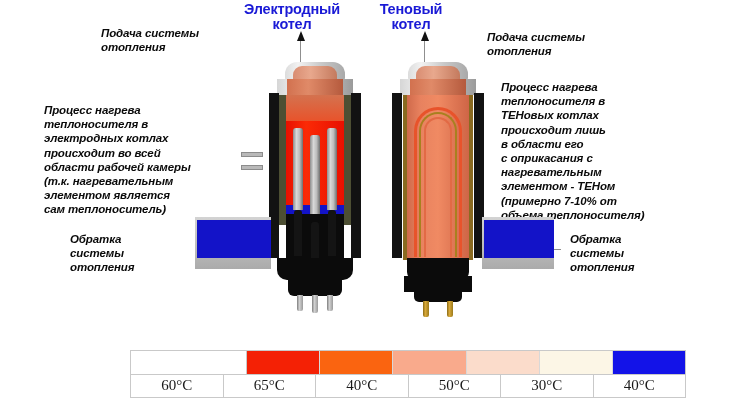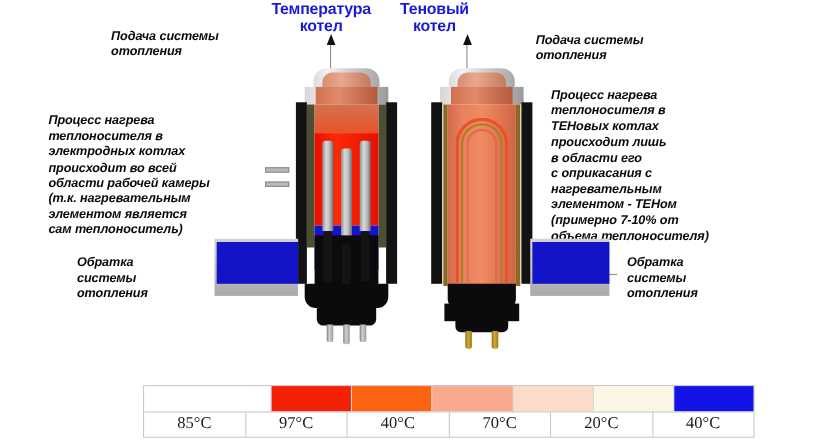--- a/index.html
+++ b/index.html
@@ -17,21 +17,21 @@
     position:absolute;
     color:#1a1ad6;
     font-weight:bold;
     font-size:14.5px;
     line-height:15px;
     text-align:center;
     letter-spacing:-0.2px;
     white-space:pre-line;
   }
   #title-electrode{left:236px;top:2px;width:112px;}
-  #title-ten{left:352px;top:2px;width:86px;text-align:center;}
+  #title-ten{left:368px;top:2px;width:86px;text-align:center;}
 
   
   .note{
     position:absolute;
     color:#0a0a0a;
     font-weight:bold;
     font-style:italic;
     font-size:11.5px;
     line-height:14.2px;
     white-space:pre-line;
@@ -151,21 +151,21 @@
     font-size:15px;
     color:#1a1a1a;
   }
   .legend-val:last-child{border-right:none;}
 </style>
 </head>
 <body>
 
 <div class="stage">
 
-  <div class="title" id="title-electrode">Температура
+  <div class="title" id="title-electrode">Электродный
 котел</div>
 
   <div class="title" id="title-ten">Теновый
 котел</div>
 
   <div class="note" id="note-supply-left">Подача системы
 отопления</div>
 
   <div class="note" id="note-supply-right">Подача системы
 отопления</div>
@@ -290,22 +290,22 @@
     <div class="legend-row swatches">
       <div class="legend-label-cell" style="border-right:1px solid #c9c9c9;"></div>
       <div class="legend-sw" style="background: rgb(244, 33, 5);"></div>
       <div class="legend-sw" style="background: rgb(250, 100, 16);"></div>
       <div class="legend-sw" style="background: rgb(249, 170, 140);"></div>
       <div class="legend-sw" style="background: rgb(251, 220, 203);"></div>
       <div class="legend-sw" style="background: rgb(252, 246, 230);"></div>
       <div class="legend-sw" style="background: rgb(19, 19, 232);"></div>
     </div>
     <div class="legend-row" style="border-top:1px solid #c9c9c9;">
-      <div class="legend-val">85°C</div>
-      <div class="legend-val">97°C</div>
+      <div class="legend-val">60°C</div>
+      <div class="legend-val">65°C</div>
       <div class="legend-val">40°C</div>
-      <div class="legend-val">70°C</div>
-      <div class="legend-val">20°C</div>
+      <div class="legend-val">50°C</div>
+      <div class="legend-val">30°C</div>
       <div class="legend-val">40°C</div>
     </div>
   </div>
 
 </div>
 
 </body></html>

